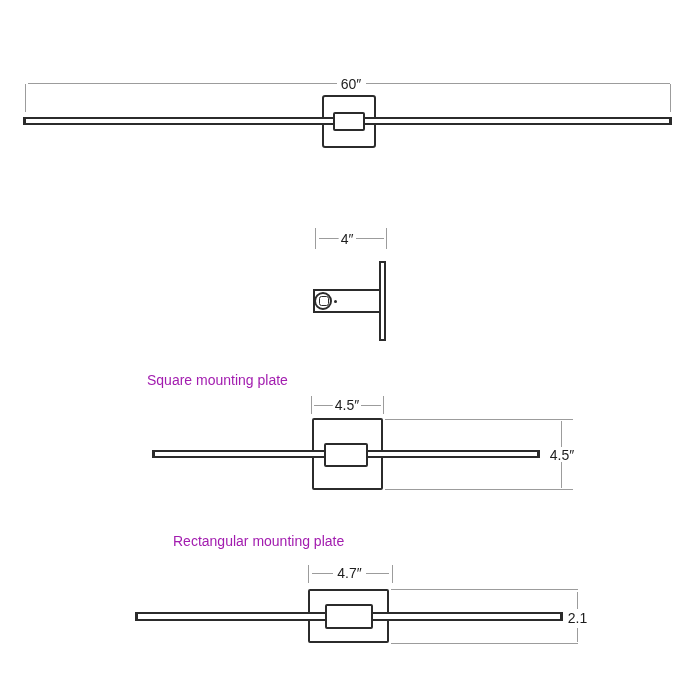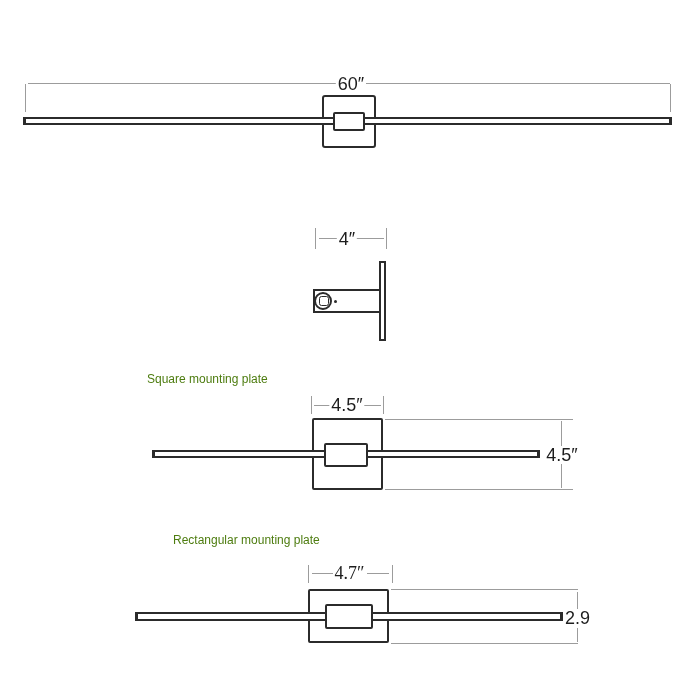--- a/index.html
+++ b/index.html
@@ -4,35 +4,35 @@
 <style>
   html,body{margin:0;padding:0;background:#ffffff;}
   .canvas{
     position:relative;width:700px;height:700px;background:#ffffff;
     font-family:"Liberation Sans",sans-serif;overflow:hidden;
   }
   .hline{position:absolute;height:1px;background:#9c9c9c;}
   .vline{position:absolute;width:1px;background:#9c9c9c;}
   .dim-label{
     position:absolute;transform:translate(-50%,-50%);
-    font-size:18px;color:#1d1d1d;white-space:nowrap;
+    font-size:14px;color:#1d1d1d;white-space:nowrap;
     background:#ffffff;padding:0 2px;line-height:1;
   }
   .shape{
     position:absolute;box-sizing:border-box;
     border:2px solid #2b2b2b;background:#ffffff;
   }
   .thin{border-width:1.6px;}
   .bar{
     position:absolute;box-sizing:border-box;
     border:2px solid #2b2b2b;border-left-width:3px;border-right-width:3px;
     background:#ffffff;
   }
   .heading{
-    position:absolute;font-size:12px;color:#4d7c0f;
+    position:absolute;font-size:14px;color:#a21caf;
     white-space:nowrap;line-height:1.2;text-align:right;
   }
   .dot{position:absolute;background:#2b2b2b;border-radius:50%;}
 </style>
 </head>
 <body>
 
 <div class="canvas">
 
   <div>
@@ -81,26 +81,26 @@
     <div class="dim-label" style="left:562px;top:455px;">4.5″</div>
   </div>
 
   <div class="heading" style="left:145px;top:533px;margin-left:28px;">Rectangular mounting plate</div>
 
   <div>
     <div class="vline" style="left:308px;top:565px;height:18px;"></div>
     <div class="vline" style="left:391.5px;top:565px;height:18px;"></div>
     <div class="hline" style="left:311.5px;top:573px;width:21px;"></div>
     <div class="hline" style="left:366px;top:573px;width:23px;"></div>
-    <div class="dim-label" style="left:349.5px;top:573px;font-family:Liberation Serif, serif;">4.7″</div>
+    <div class="dim-label" style="left:349.5px;top:573px;">4.7″</div>
 
     <div class="shape" style="left:308px;top:589px;width:81px;height:54px;border-radius:2px;"></div>
     <div class="bar" style="left:135px;top:612px;width:428px;height:9px;"></div>
     <div class="shape" style="left:325px;top:604px;width:48px;height:25px;border-radius:2px;"></div>
 
     <div class="hline" style="left:391px;top:589px;width:187px;"></div>
     <div class="hline" style="left:391px;top:643px;width:187px;"></div>
     <div class="vline" style="left:577px;top:592px;height:17px;"></div>
     <div class="vline" style="left:577px;top:628px;height:14px;"></div>
-    <div class="dim-label" style="left:577.5px;top:618px;">2.9</div>
+    <div class="dim-label" style="left:577.5px;top:618px;">2.1</div>
   </div>
 
 </div>
 
 </body></html>

